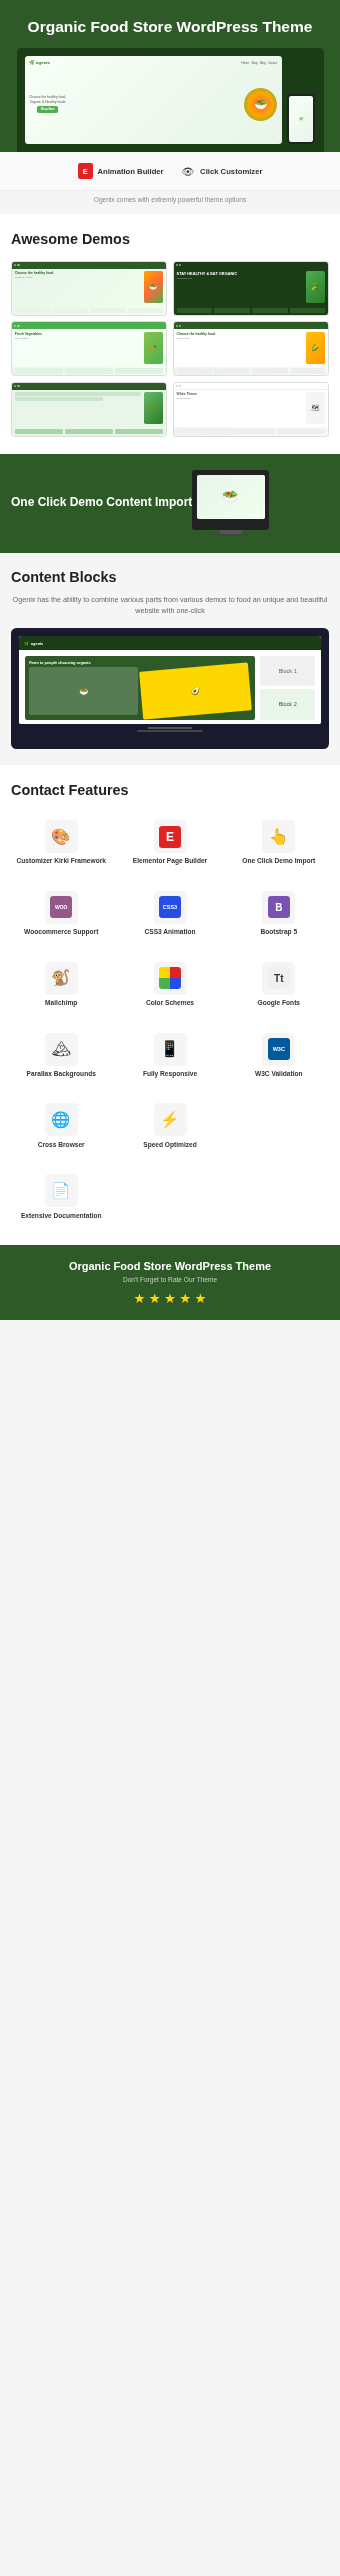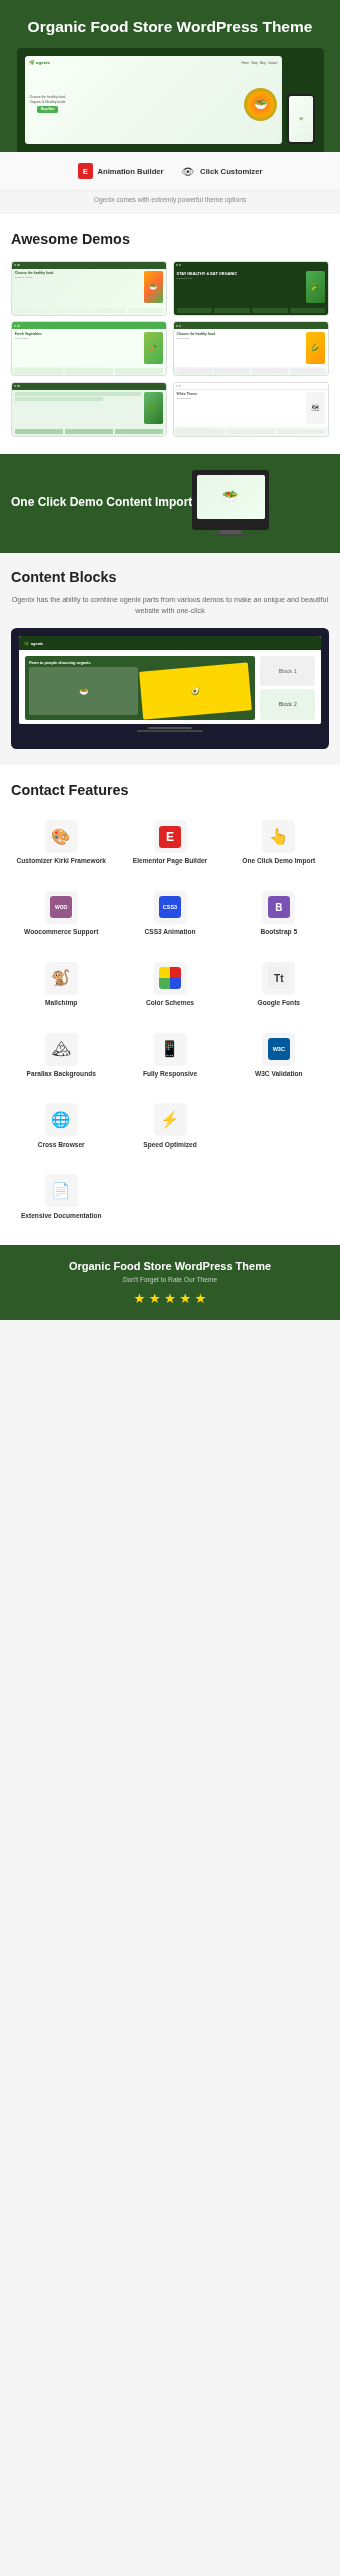--- a/index.html
+++ b/index.html
@@ -599,21 +599,21 @@
     <div class="monitor-frame">
       <div class="monitor-screen">🥗</div>
     </div>
     <div class="monitor-stand"></div>
     <div class="monitor-base"></div>
   </div>
 </div>
 
 <div class="content-blocks-section">
   <div class="section-title">Content Blocks</div>
-  <div class="content-blocks-desc">Ogenix has the ability to combine ogenix parts from various demos to make an unique and beautiful website with one-click</div>
+  <div class="content-blocks-desc">Ogenix has the ability to combine various parts from various demos to food an unique and beautiful website with one-click</div>
   <div class="laptop-showcase">
     <div class="laptop-showcase-screen">
       <div style="height:100%;">
         <div class="showcase-header">
           <div class="showcase-logo">🌿 ogenix</div>
         </div>
         <div class="showcase-content">
           <div style="flex:1; background:#2d5a27; border-radius:2.2px; display:flex; flex-direction:column; padding:4.4px;">
             <div style="color:#fff; font-size:3.9px; font-weight:700; margin-bottom:2.2px;">Farm to people choosing organic</div>
             <div style="display:flex; gap:2.8px; flex:1;">

